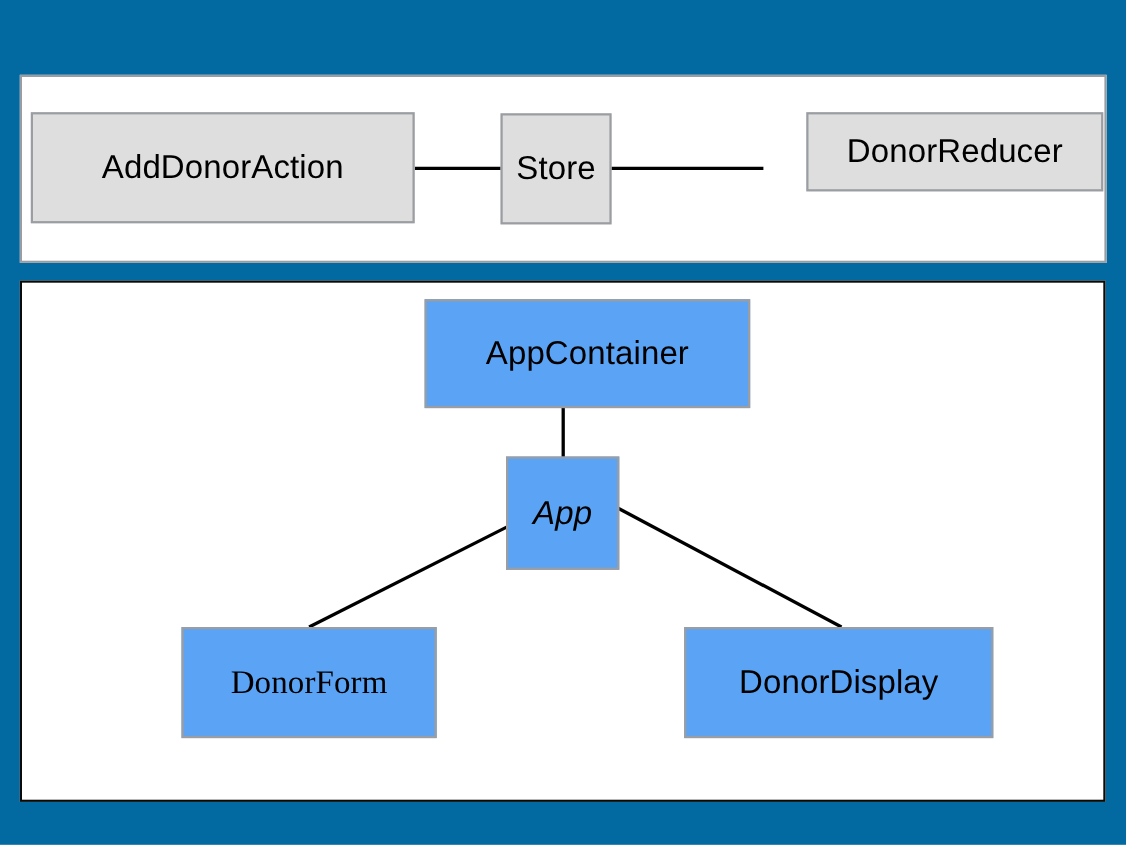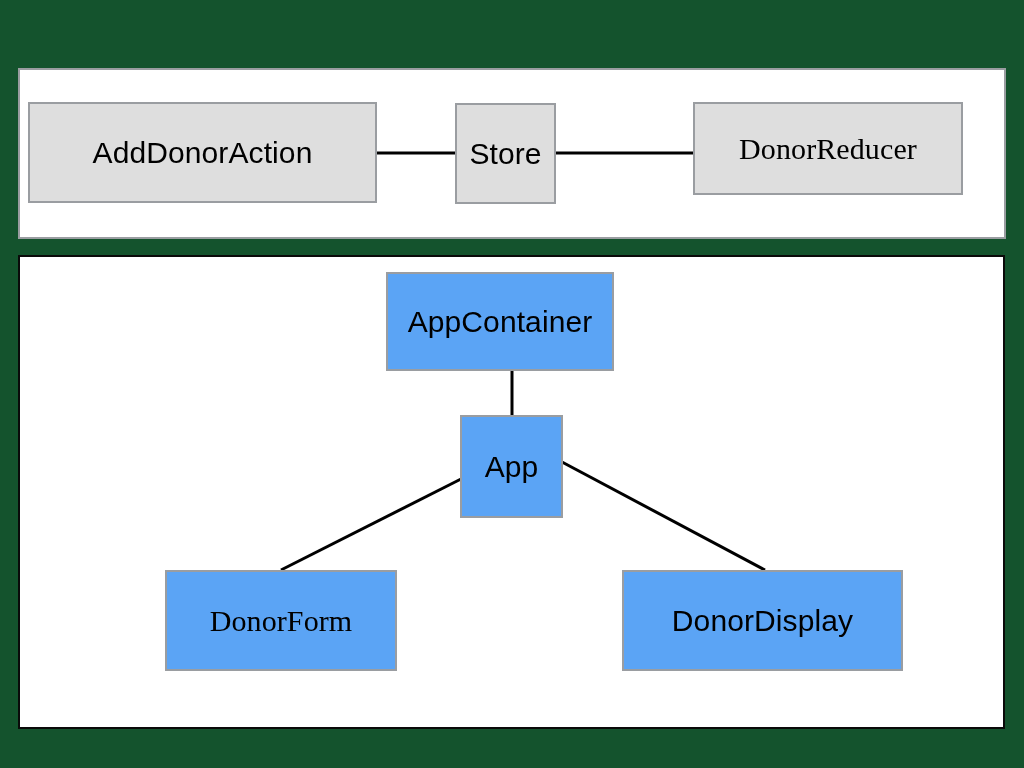--- a/index.html
+++ b/index.html
@@ -11,21 +11,21 @@
   body {
     width: 1024px;
     height: 768px;
     font-family: "Liberation Sans", sans-serif;
     overflow: hidden;
   }
   #canvas {
     position: relative;
     width: 1024px;
     height: 768px;
-    background: #14532d;
+    background: #0369a1;
   }
   .panel {
     position: absolute;
     box-sizing: border-box;
     background: #ffffff;
   }
   .panel-store {
     left: 18px;
     top: 68px;
     width: 988px;
@@ -64,25 +64,25 @@
     left: 0;
     top: 0;
     width: 1024px;
     height: 768px;
     pointer-events: none;
   }
 
   
   .n-adddonoraction { left: 28px;  top: 102px; width: 349px; height: 101px; }
   .n-store          { left: 455px; top: 103px; width: 101px; height: 101px; }
-  .n-donorreducer   { left: 693px; top: 102px; width: 270px; height: 93px; font-family: Liberation Serif, serif; }
+  .n-donorreducer   { left: 733px; top: 102px; width: 270px; height: 72px; }
 
   
-  .n-appcontainer   { left: 386px; top: 272px; width: 228px; height: 99px;  }
-  .n-app            { left: 460px; top: 415px; width: 103px; height: 103px; }
+  .n-appcontainer   { left: 386px; top: 272px; width: 296px; height: 99px;  }
+  .n-app            { left: 460px; top: 415px; width: 103px; height: 103px; font-style: italic; }
   .n-donorform      { left: 165px; top: 570px; width: 232px; height: 101px; font-family: Liberation Serif, serif; }
   .n-donordisplay   { left: 622px; top: 570px; width: 281px; height: 101px; }
 </style>
 </head>
 <body>
 
 <div id="canvas">
 
   <div class="panel panel-store"></div>
 

